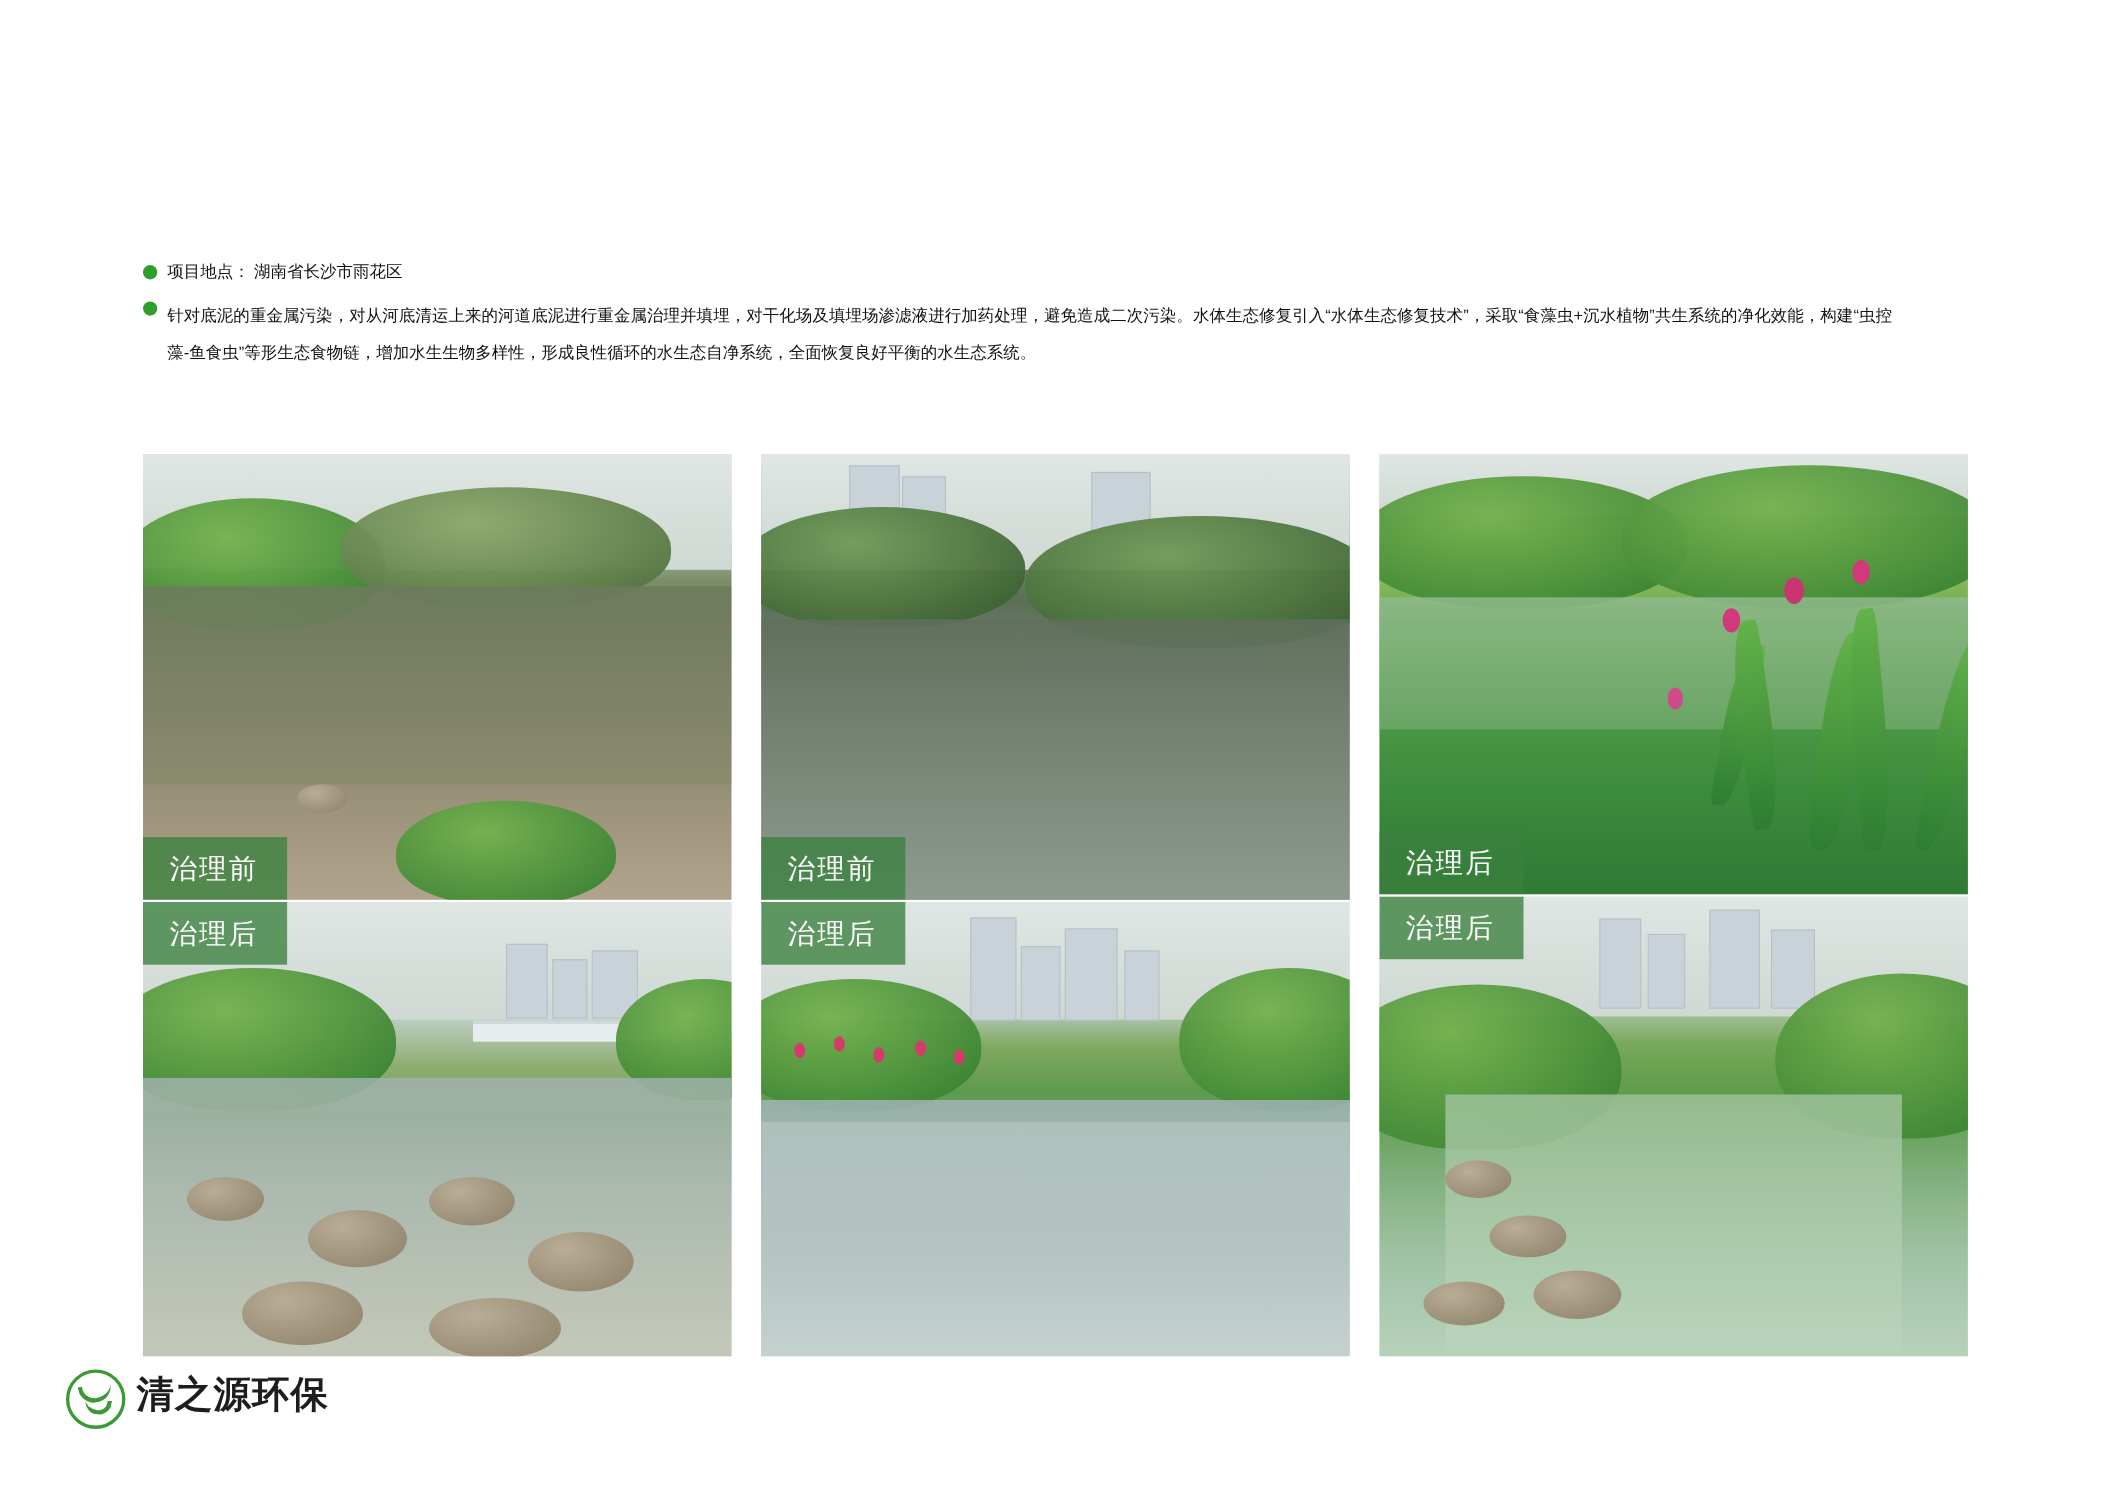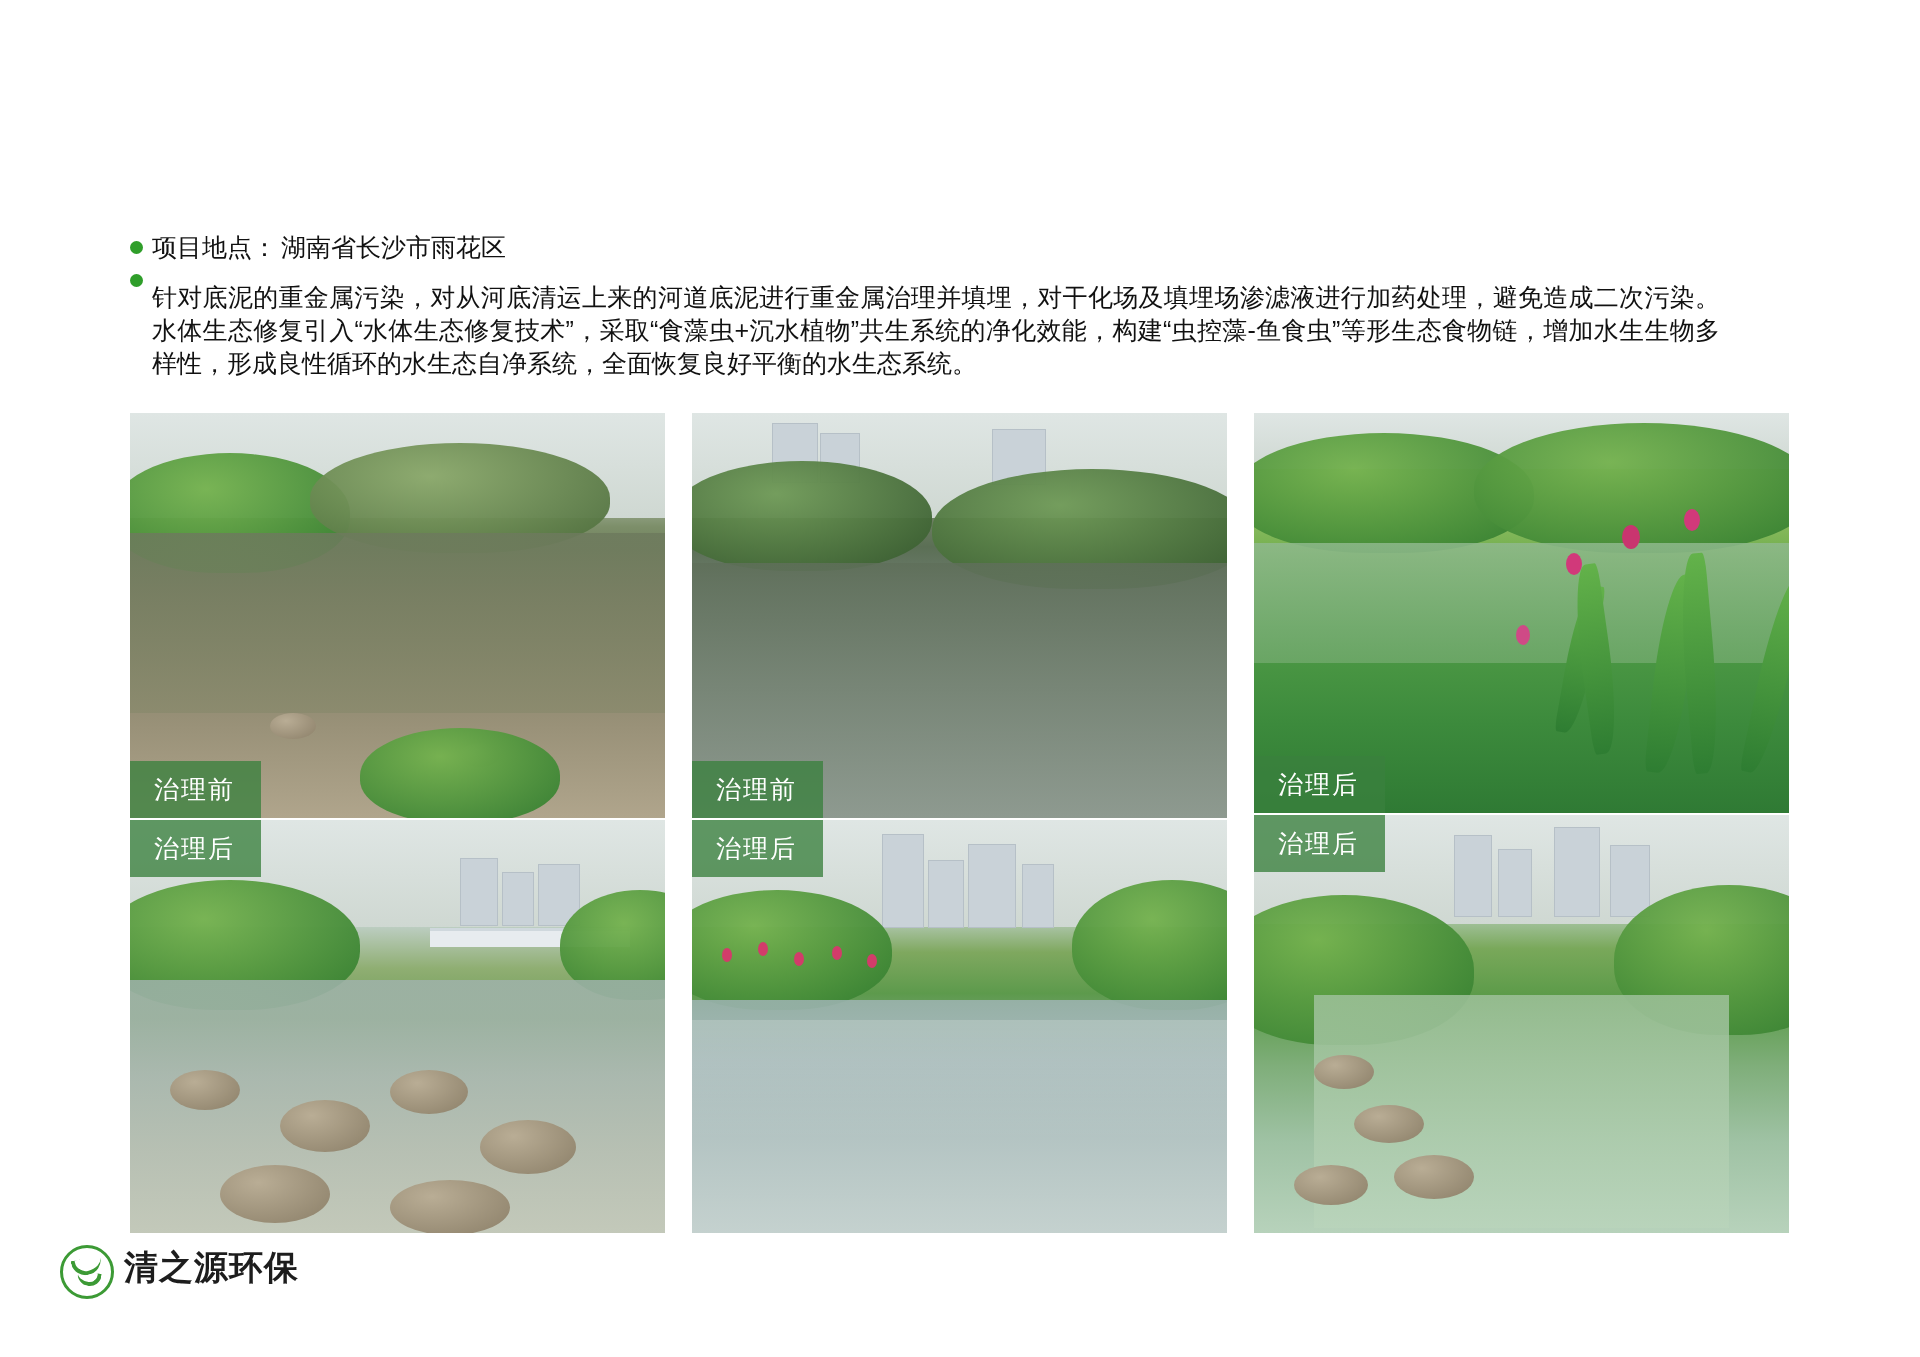--- a/index.html
+++ b/index.html
@@ -34,21 +34,21 @@
     letter-spacing: 2px;
     white-space: nowrap;
   }
 
   
   .info-block {
     position: absolute;
     left: 130px;
     top: 232px;
     width: 1590px;
-    font-size: 25px;
+    font-size: 15px;
     line-height: 31px;
     color: #111;
   }
   .info-line {
     display: flex;
     align-items: flex-start;
     margin-bottom: 2px;
   }
   .bullet {
     display: inline-block;
@@ -56,21 +56,21 @@
     height: 13px;
     border-radius: 50%;
     background: #2f9e2a;
     margin-top: 9px;
     margin-right: 9px;
     flex: 0 0 auto;
   }
   .info-text { display: inline-block; }
   .info-label { margin-right: 4px; }
   .para {
-    margin-top: 16px;
+    margin-top: 6px;
     text-align: justify;
     line-height: 33px;
   }
 
   
   .grid {
     position: absolute;
     left: 130px;
     top: 413px;
     width: 1660px;

